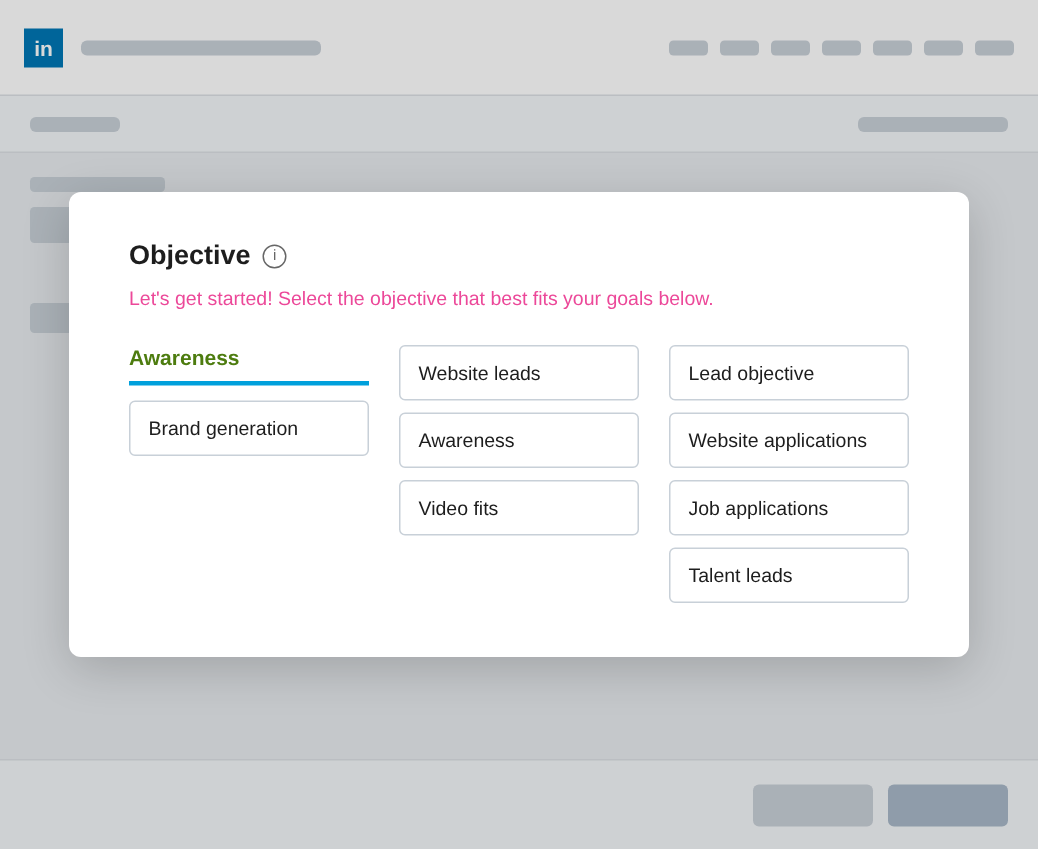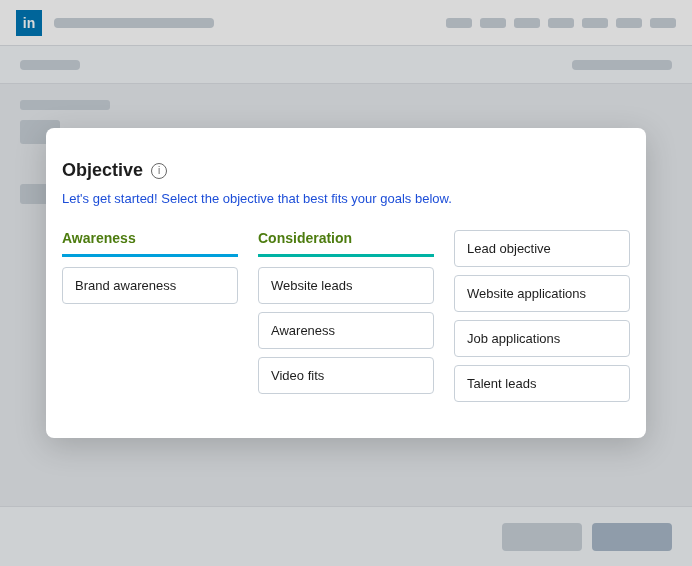--- a/index.html
+++ b/index.html
@@ -14,21 +14,21 @@
     }
 
     
     .bg-ui {
       position: absolute;
       inset: 0;
       background: #e8ecef;
     }
 
     .bg-topbar {
-      height: 46px;
+      height: 64px;
       background: #fff;
       border-bottom: 1px solid #dce0e4;
       display: flex;
       align-items: center;
       padding: 12px 16px;
       gap: 12px;
     }
 
     .bg-linkedin-logo {
       width: 26px;
@@ -139,21 +139,21 @@
       background: rgba(0,0,0,0.15);
       display: flex;
       align-items: center;
       justify-content: center;
     }
 
     
     .modal {
       background: #fff;
       border-radius: 8px;
-      padding: 32px 16px 36px;
+      padding: 32px 40px 36px;
       width: 600px;
       box-shadow: 0 8px 32px rgba(0,0,0,0.18);
       position: relative;
     }
 
     .modal-title-row {
       display: flex;
       align-items: center;
       gap: 8px;
       margin-bottom: 10px;
@@ -174,21 +174,21 @@
       align-items: center;
       justify-content: center;
       font-size: 10px;
       color: #666;
       flex-shrink: 0;
       cursor: pointer;
     }
 
     .modal-subtitle {
       font-size: 13px;
-      color: #1d4ed8;
+      color: #ec4899;
       margin-bottom: 24px;
     }
 
     
     .columns {
       display: grid;
       grid-template-columns: 1fr 1fr 1fr;
       gap: 20px;
     }
 
@@ -279,25 +279,24 @@
       <div class="info-icon">
         <span>i</span>
       </div>
     </div>
     <p class="modal-subtitle">Let's get started! Select the objective that best fits your goals below.</p>
 
     <div class="columns">
 
       <div class="col-awareness">
         <div class="column-header">Awareness</div>
-        <button class="option-btn">Brand awareness</button>
+        <button class="option-btn">Brand generation</button>
       </div>
 
       <div class="col-consideration">
-        <div class="column-header">Consideration</div>
         <button class="option-btn">Website leads</button>
         <button class="option-btn">Awareness</button>
         <button class="option-btn">Video fits</button>
       </div>
 
       <div class="col-conversions">
         <button class="option-btn">Lead objective</button>
         <button class="option-btn">Website applications</button>
         <button class="option-btn">Job applications</button>
         <button class="option-btn">Talent leads</button>

